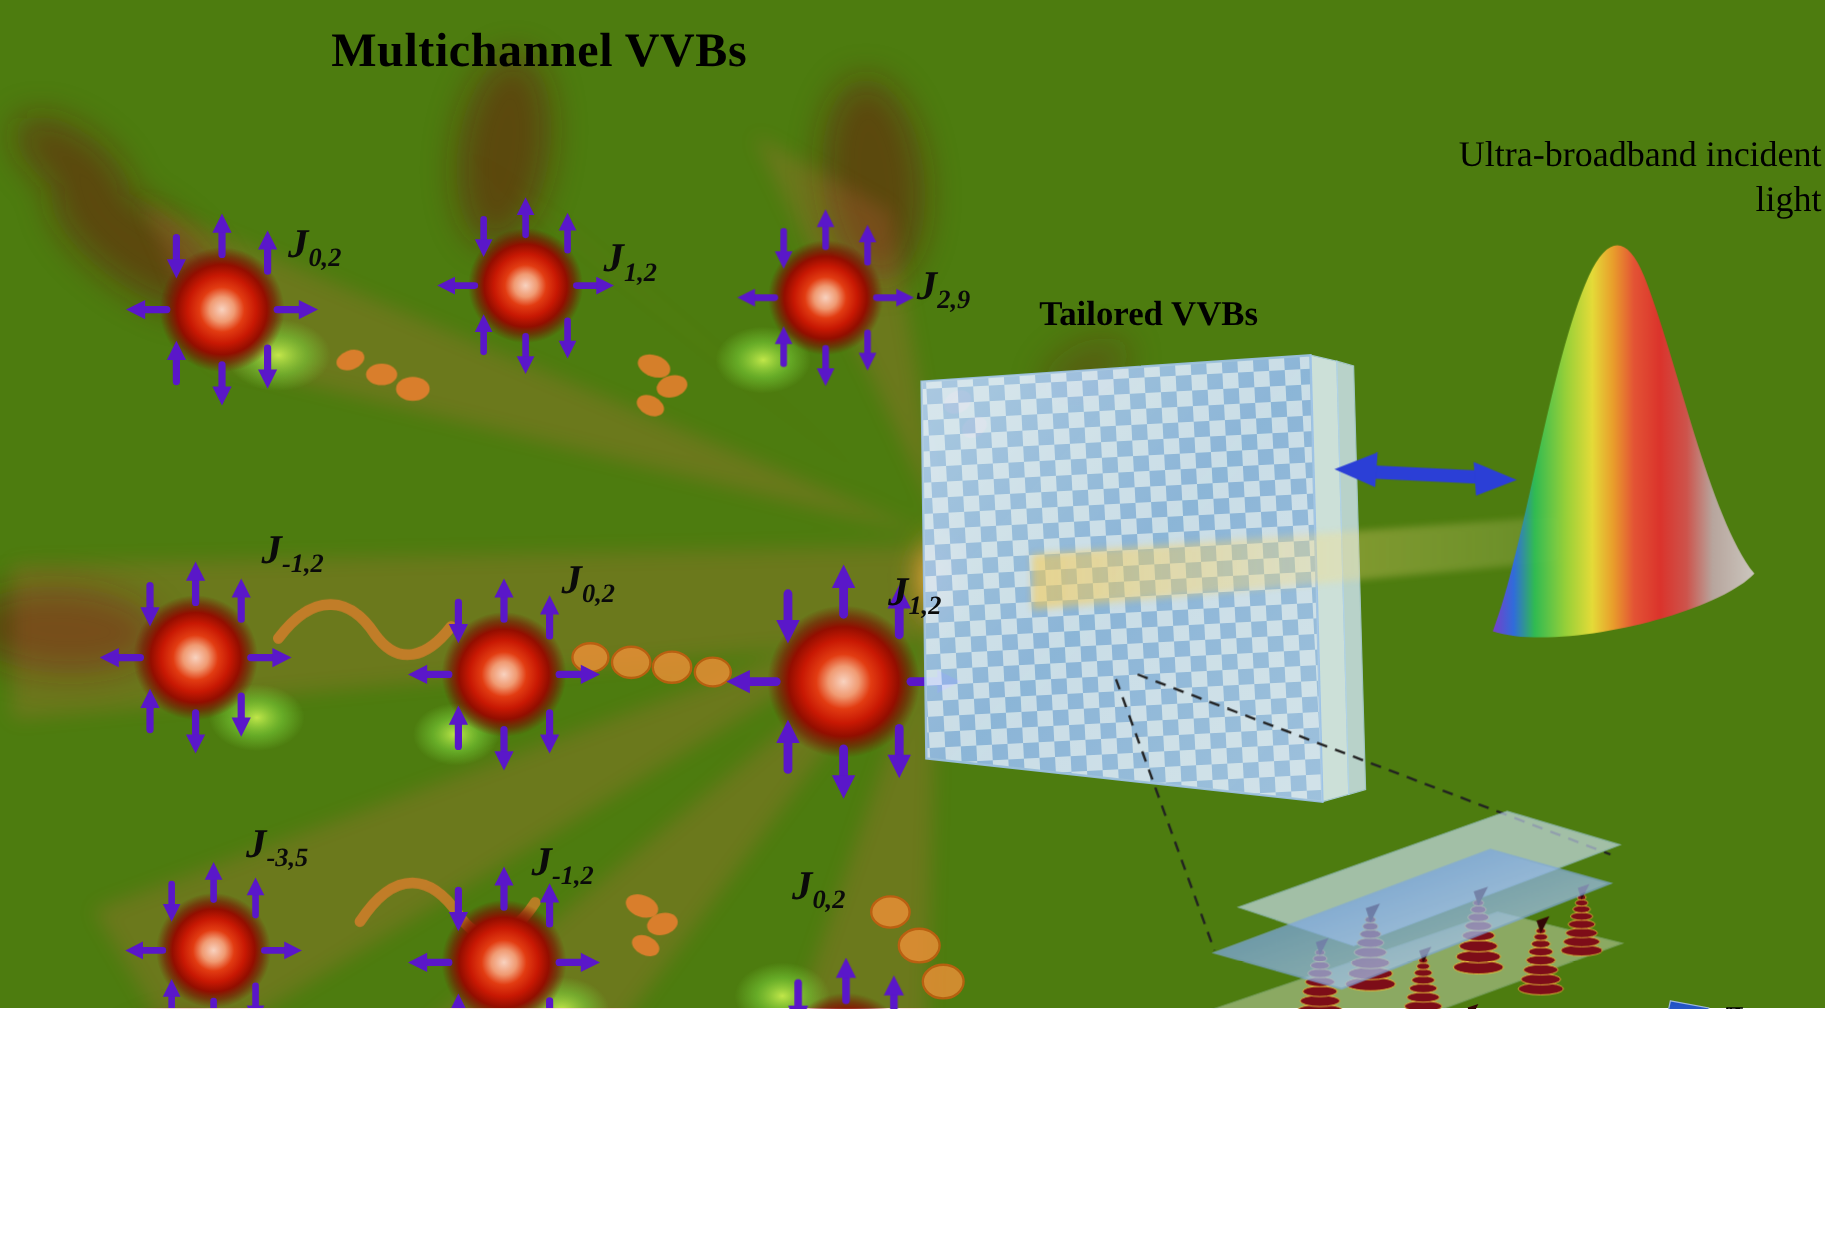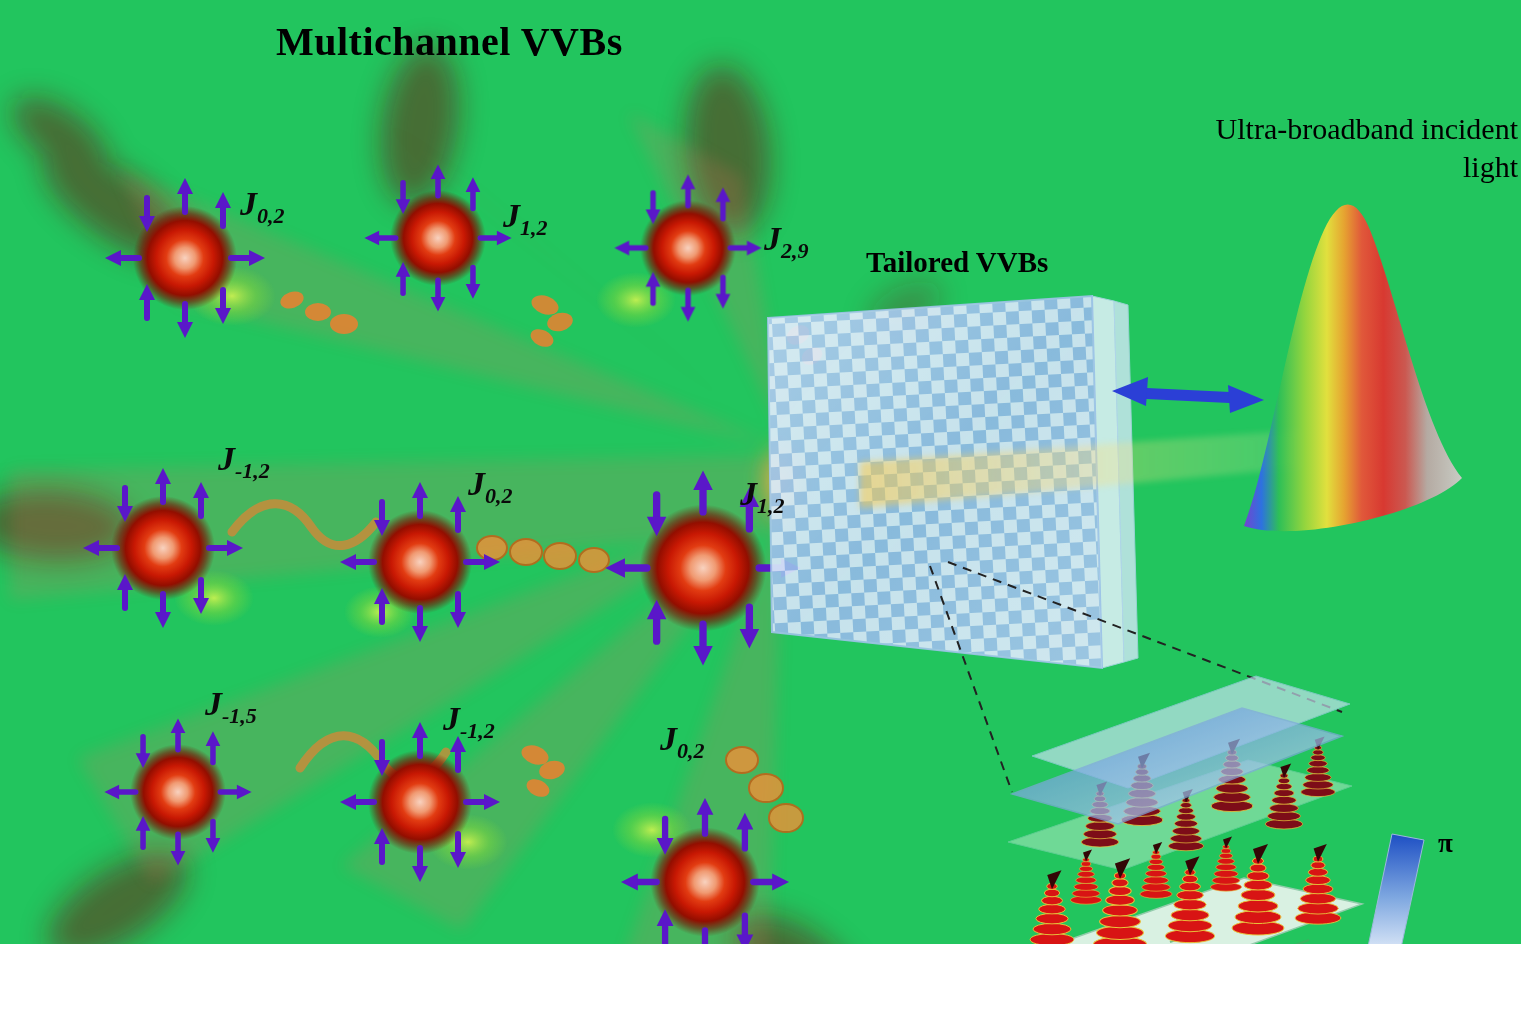--- a/index.html
+++ b/index.html
@@ -1,16 +1,16 @@
 <!DOCTYPE html>
 <html><head>
 <meta charset="utf-8">
 <style>
   html,body{margin:0;padding:0;background:#fff;}
-  #canvas{position:relative;width:1521px;height:944px;overflow:hidden;background:#22c55e;
+  #canvas{position:relative;width:1521px;height:840px;overflow:hidden;background:#4d7c0f;
           font-family:"Liberation Serif",serif;}
   svg{display:block;}
   use{overflow:visible;}
   .abs{position:absolute;}
   .title{font-size:40px;font-weight:bold;color:#000;letter-spacing:.5px;}
   .biglabel{font-size:30px;font-weight:normal;color:#000;text-align:right;line-height:1.25;}
   .tnlc{font-size:29px;font-weight:bold;color:#000;}
   .jlabel{font-size:34px;font-weight:bold;font-style:italic;color:#0a0a0a;white-space:nowrap;}
   .jlabel sub{font-size:22px;font-style:italic;font-weight:bold;}
   .pilabel{font-size:27px;font-weight:bold;color:#000;}
@@ -244,20 +244,20 @@
   <div class="abs biglabel" style="left:1208px;top:110px;width:310px;">Ultra-broadband incident light</div>
 
   <div class="abs tnlc" style="left:866px;top:246px;">Tailored VVBs</div>
 
   <div class="abs jlabel" style="left:240px;top:185px;"><span>J</span><sub>0,2</sub></div>
   <div class="abs jlabel" style="left:503px;top:197px;"><span>J</span><sub>1,2</sub></div>
   <div class="abs jlabel" style="left:764px;top:220px;"><span>J</span><sub>2,9</sub></div>
   <div class="abs jlabel" style="left:218px;top:440px;"><span>J</span><sub>-1,2</sub></div>
   <div class="abs jlabel" style="left:468px;top:465px;"><span>J</span><sub>0,2</sub></div>
   <div class="abs jlabel" style="left:740px;top:475px;"><span>J</span><sub>1,2</sub></div>
-  <div class="abs jlabel" style="left:205px;top:685px;"><span>J</span><sub>-1,5</sub></div>
+  <div class="abs jlabel" style="left:205px;top:685px;"><span>J</span><sub>-3,5</sub></div>
   <div class="abs jlabel" style="left:443px;top:700px;"><span>J</span><sub>-1,2</sub></div>
   <div class="abs jlabel" style="left:660px;top:720px;"><span>J</span><sub>0,2</sub></div>
 
   <div class="abs pilabel" style="left:1438px;top:828px;">π</div>
   <div class="abs pilabel" style="left:1404px;top:942px;">-π</div>
 
 </div>
 
 </body></html>

